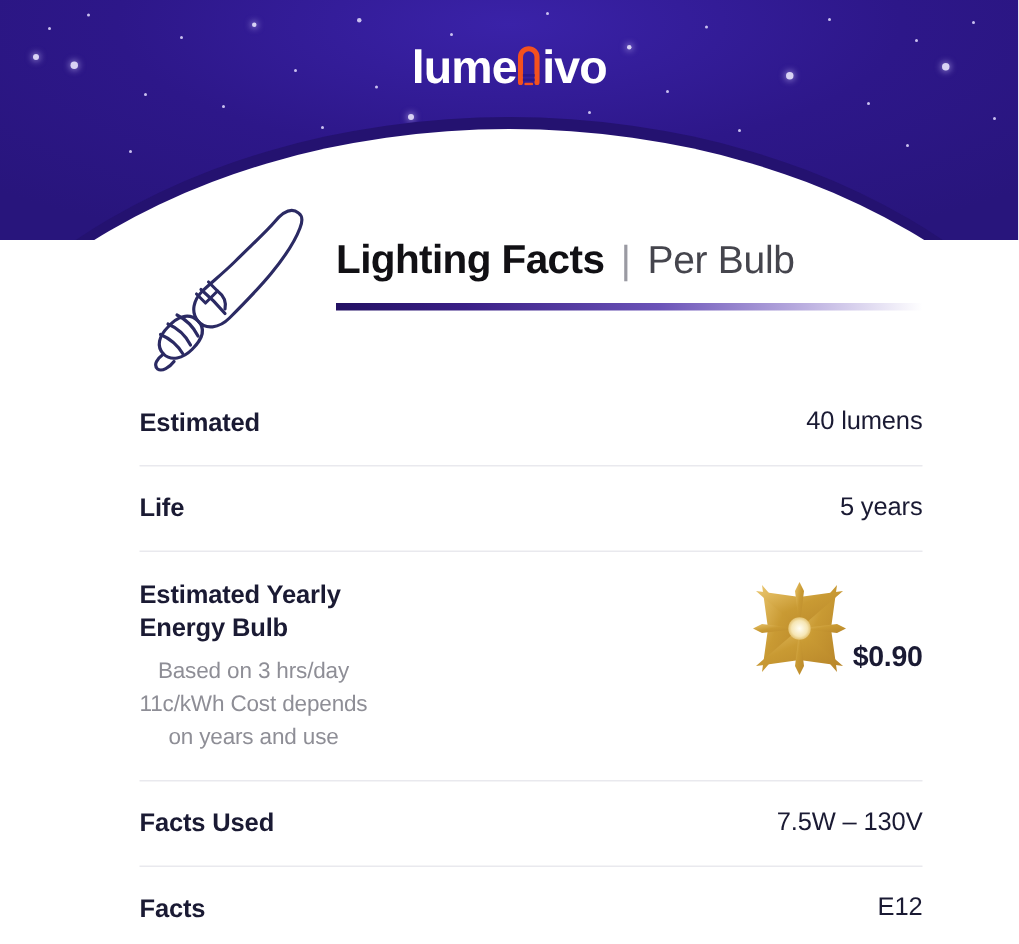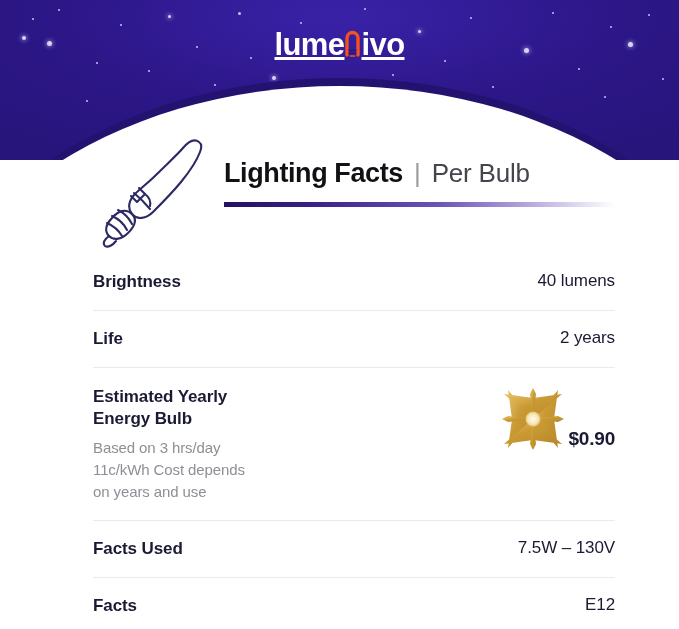--- a/index.html
+++ b/index.html
@@ -73,21 +73,21 @@
     line-height: 1;
   }
   .logo-wrap {
     display: inline-flex;
     align-items: baseline;
     font-weight: 700;
     font-size: 31px;
     letter-spacing: -0.6px;
     color: #ffffff;
   }
-  .logo-part { display: inline-block; text-decoration: underline; }
+  .logo-part { display: inline-block; }
   .logo-bulb {
     position: relative;
     display: inline-block;
     width: 17px;
     height: 30px;
     margin: 0 0px;
     transform: translateY(2px);
   }
   .logo-bulb svg { position: absolute; left: 0; top: 0; }
 
@@ -182,20 +182,21 @@
     text-align: right;
     white-space: nowrap;
   }
   .fact-note {
     margin-top: 6px;
     font-size: 15px;
     font-weight: 400;
     color: #8e8e96;
     line-height: 1.45;
     letter-spacing: -0.1px;
+    text-align: center;
   }
   .fact-note div { white-space: nowrap; }
 
   
   .cost-right {
     display: flex;
     align-items: flex-end;
     gap: 4px;
     margin-top: 2px;
   }
@@ -311,28 +312,28 @@
           <span class="title-sub">Per Bulb</span>
         </div>
         <div class="title-rule"></div>
       </div>
 
     </div>
 
     <div class="facts">
 
       <div class="fact-row">
-        <div class="fact-label">Brightness</div>
+        <div class="fact-label">Estimated</div>
         <div class="fact-value">40 lumens</div>
       </div>
       <div class="divider"></div>
 
       <div class="fact-row">
         <div class="fact-label">Life</div>
-        <div class="fact-value">2 years</div>
+        <div class="fact-value">5 years</div>
       </div>
       <div class="divider"></div>
 
       <div class="fact-row row-tall">
         <div>
           <div class="fact-label">Estimated Yearly</div>
           <div class="fact-label">Energy Bulb</div>
           <div class="fact-note">
             <div>Based on 3 hrs/day</div>
             <div>11c/kWh Cost depends</div>

